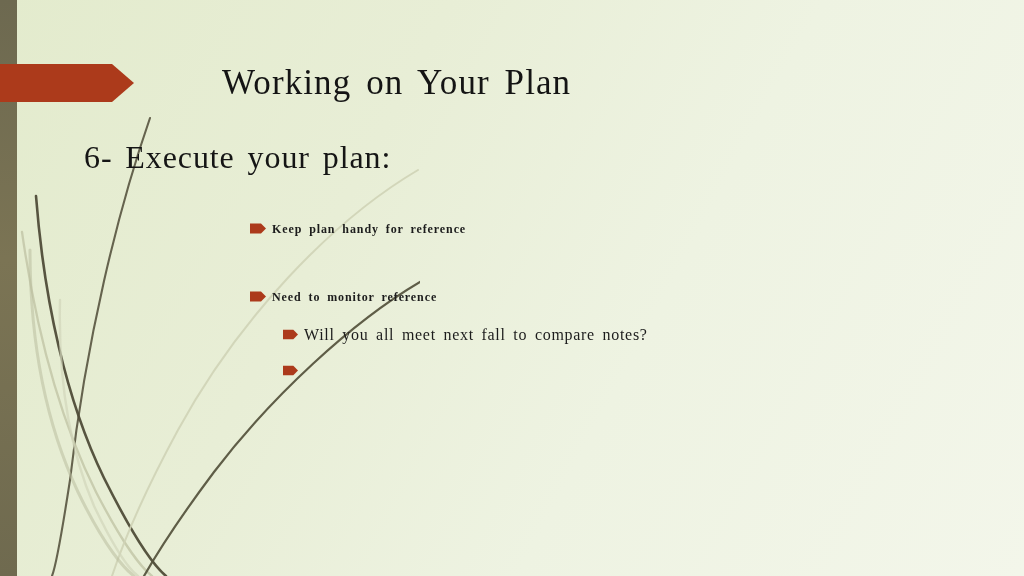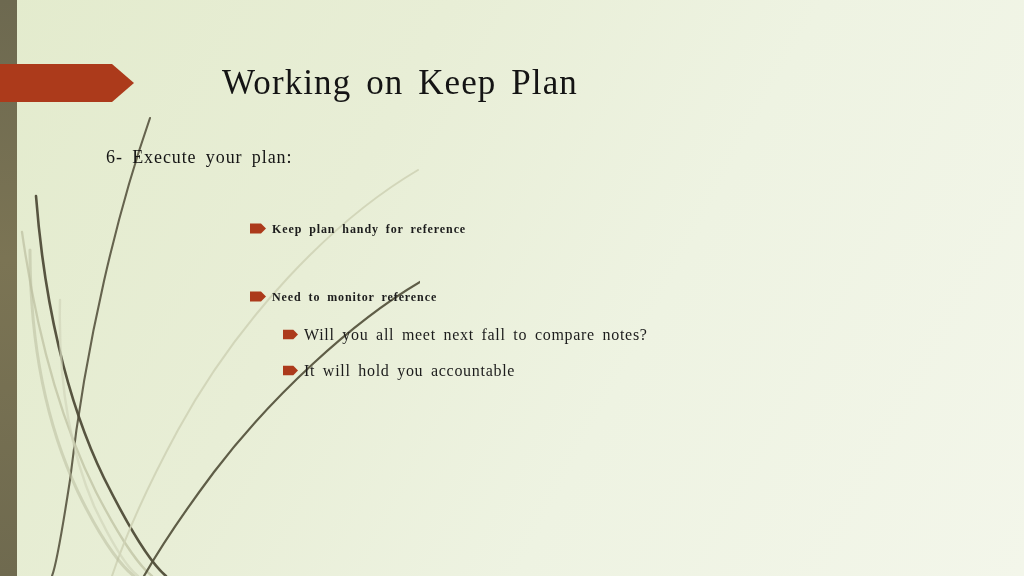--- a/index.html
+++ b/index.html
@@ -64,23 +64,23 @@
   
   #body {
     position: absolute;
     left: 0;
     top: 140px;
     width: 1024px;
   }
 
   .lvl1 {
     position: relative;
-    margin-left: 106px;
+    margin-left: 84px;
     color: #151515;
-    font-size: 18px;
+    font-size: 32px;
     line-height: 34px;
     letter-spacing: 0.9px;
     word-spacing: 4px;
     white-space: nowrap;
   }
 
   .lvl2 {
     position: relative;
     margin-left: 250px;
     padding-left: 22px;
@@ -134,21 +134,21 @@
       <path d="M60,300 C58,382 70,450 94,506 C116,552 130,570 138,576" stroke="#d2d6ba" stroke-width="2.4" opacity="0.7"></path>
     </g>
   </svg>
 
   <div id="left-bar"></div>
 
   <svg id="title-arrow" viewBox="0 0 134 38" preserveAspectRatio="none">
     <path d="M0,0 L112,0 L134,19 L112,38 L0,38 Z" fill="#ac3a1b"></path>
   </svg>
 
-  <div id="title">Working on Keep Plan</div>
+  <div id="title">Working on Your Plan</div>
 
   <div id="body">
 
     <div class="lvl1">6- Execute your plan:</div>
 
     <div class="sp-a"></div>
 
     <div class="lvl2">
       <svg class="bullet" width="16" height="13" viewBox="0 0 16 13">
         <path d="M0,1.5 L11,1.5 L16,6.5 L11,11.5 L0,11.5 Z" fill="#ac3a1b"></path>
@@ -173,17 +173,16 @@
       </svg>
       <span>Will you all meet next fall to compare notes?</span>
     </div>
 
     <div class="sp-c"></div>
 
     <div class="lvl3">
       <svg class="bullet" width="15" height="13" viewBox="0 0 16 13">
         <path d="M0,1.5 L11,1.5 L16,6.5 L11,11.5 L0,11.5 Z" fill="#ac3a1b"></path>
       </svg>
-      <span>It will hold you accountable</span>
     </div>
 
   </div>
 </div>
 
 </body></html>

